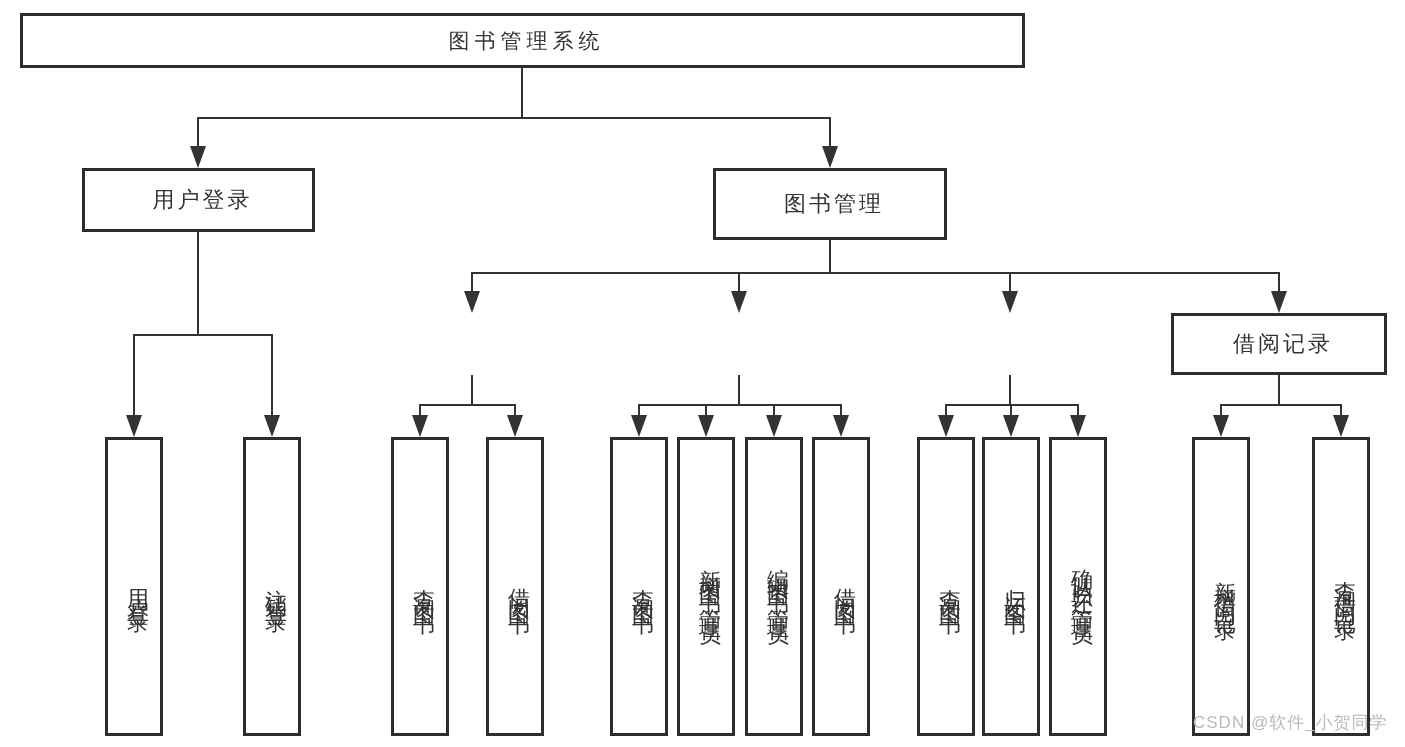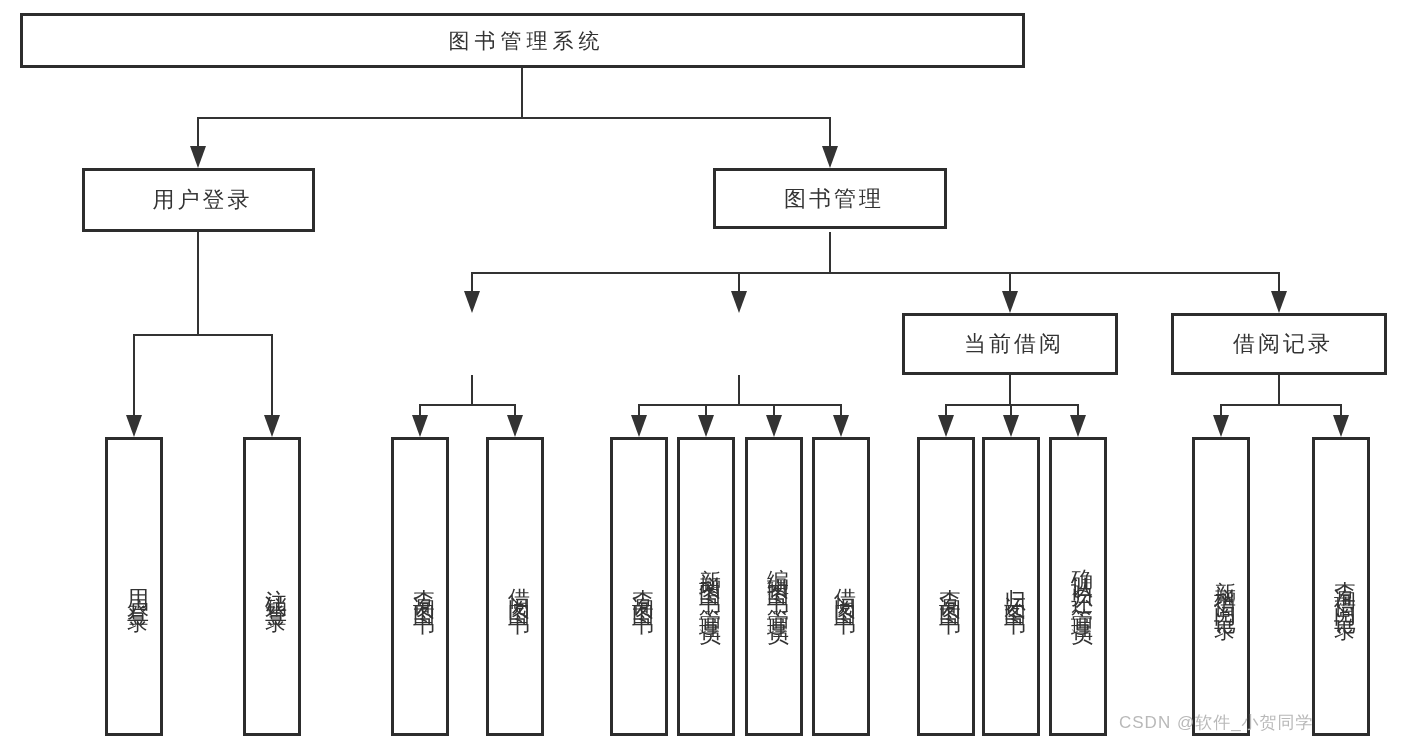--- a/index.html
+++ b/index.html
@@ -21,21 +21,21 @@
   }
   .hnode { font-size:22px; letter-spacing:3px; }
   .root  { font-size:21px; letter-spacing:5px; }
   .vnode { top:437px; height:299px; width:58px; }
   .vtext {
     writing-mode:vertical-rl; text-orientation:mixed;
     font-size:22px; letter-spacing:8px; line-height:1.1;
     color:var(--text,#333);
   }
   .watermark {
-    position:absolute; left:1119px; top:711px;
+    position:absolute; left:1193px; top:711px;
     font-size:17px; letter-spacing:1px;
     color:var(--wm,#b9b9b9); white-space:nowrap;
   }
 </style>
 </head>
 <body style="--line: #333333; --border: #2d2d2d; --text: #333333; --wm: #b9b9b9; --bg: #ffffff;">
 
 <div id="canvas">
 
   <svg class="connectors" width="1405" height="747" viewBox="0 0 1405 747">
@@ -100,27 +100,24 @@
     <polygon points="1333,415 1349,415 1341,437"></polygon>
   </svg>
 
   <div class="node hnode root" style="left:20px;top:13px;width:1005px;height:55px">
     <span>图书管理系统</span>
   </div>
 
   <div class="node hnode" style="left:82px;top:168px;width:233px;height:64px">
     <span>用户登录</span>
   </div>
-  <div class="node hnode" style="left:713px;top:168px;width:234px;height:61px">
+  <div class="node hnode" style="left:713px;top:168px;width:234px;height:72px">
     <span>图书管理</span>
   </div>
 
-  <div class="node hnode" style="left:902px;top:313px;width:216px;height:62px">
-    <span>当前借阅</span>
-  </div>
   <div class="node hnode" style="left:1171px;top:313px;width:216px;height:62px">
     <span>借阅记录</span>
   </div>
 
   <div class="node vnode" style="left:105px">
     <span class="vtext">用户登录</span>
   </div>
   <div class="node vnode" style="left:243px">
     <span class="vtext">注销登录</span>
   </div>

